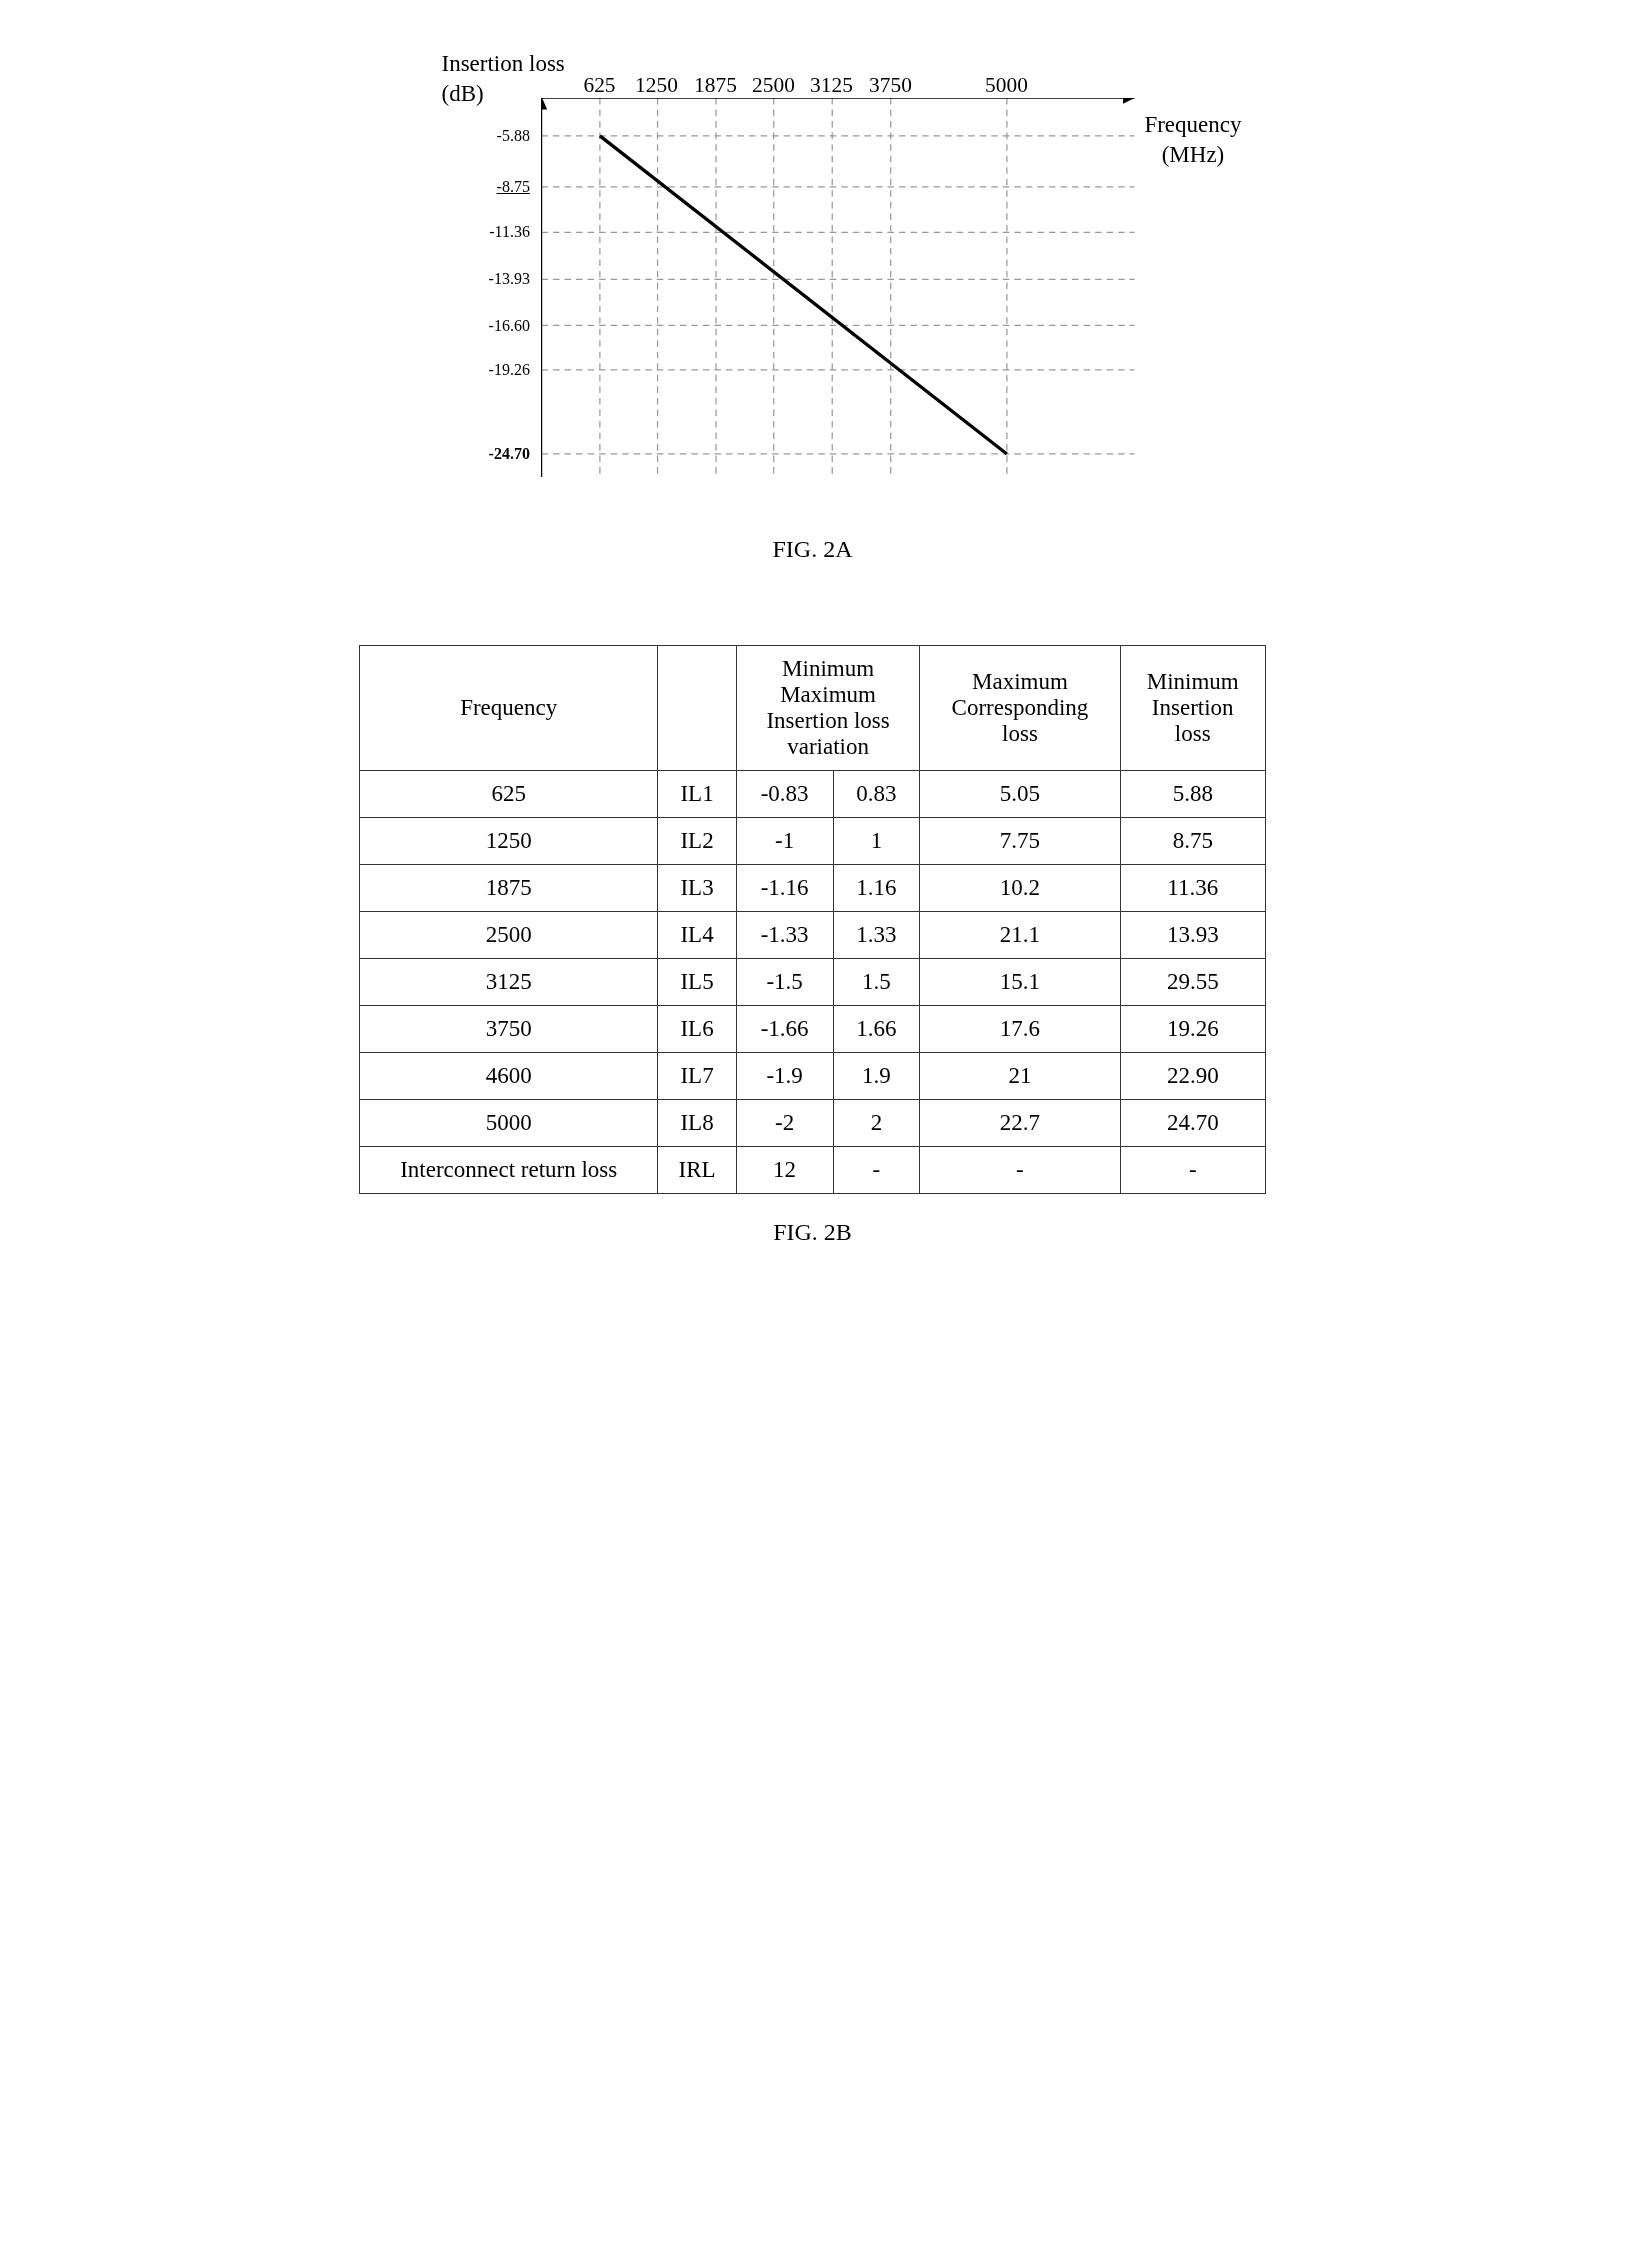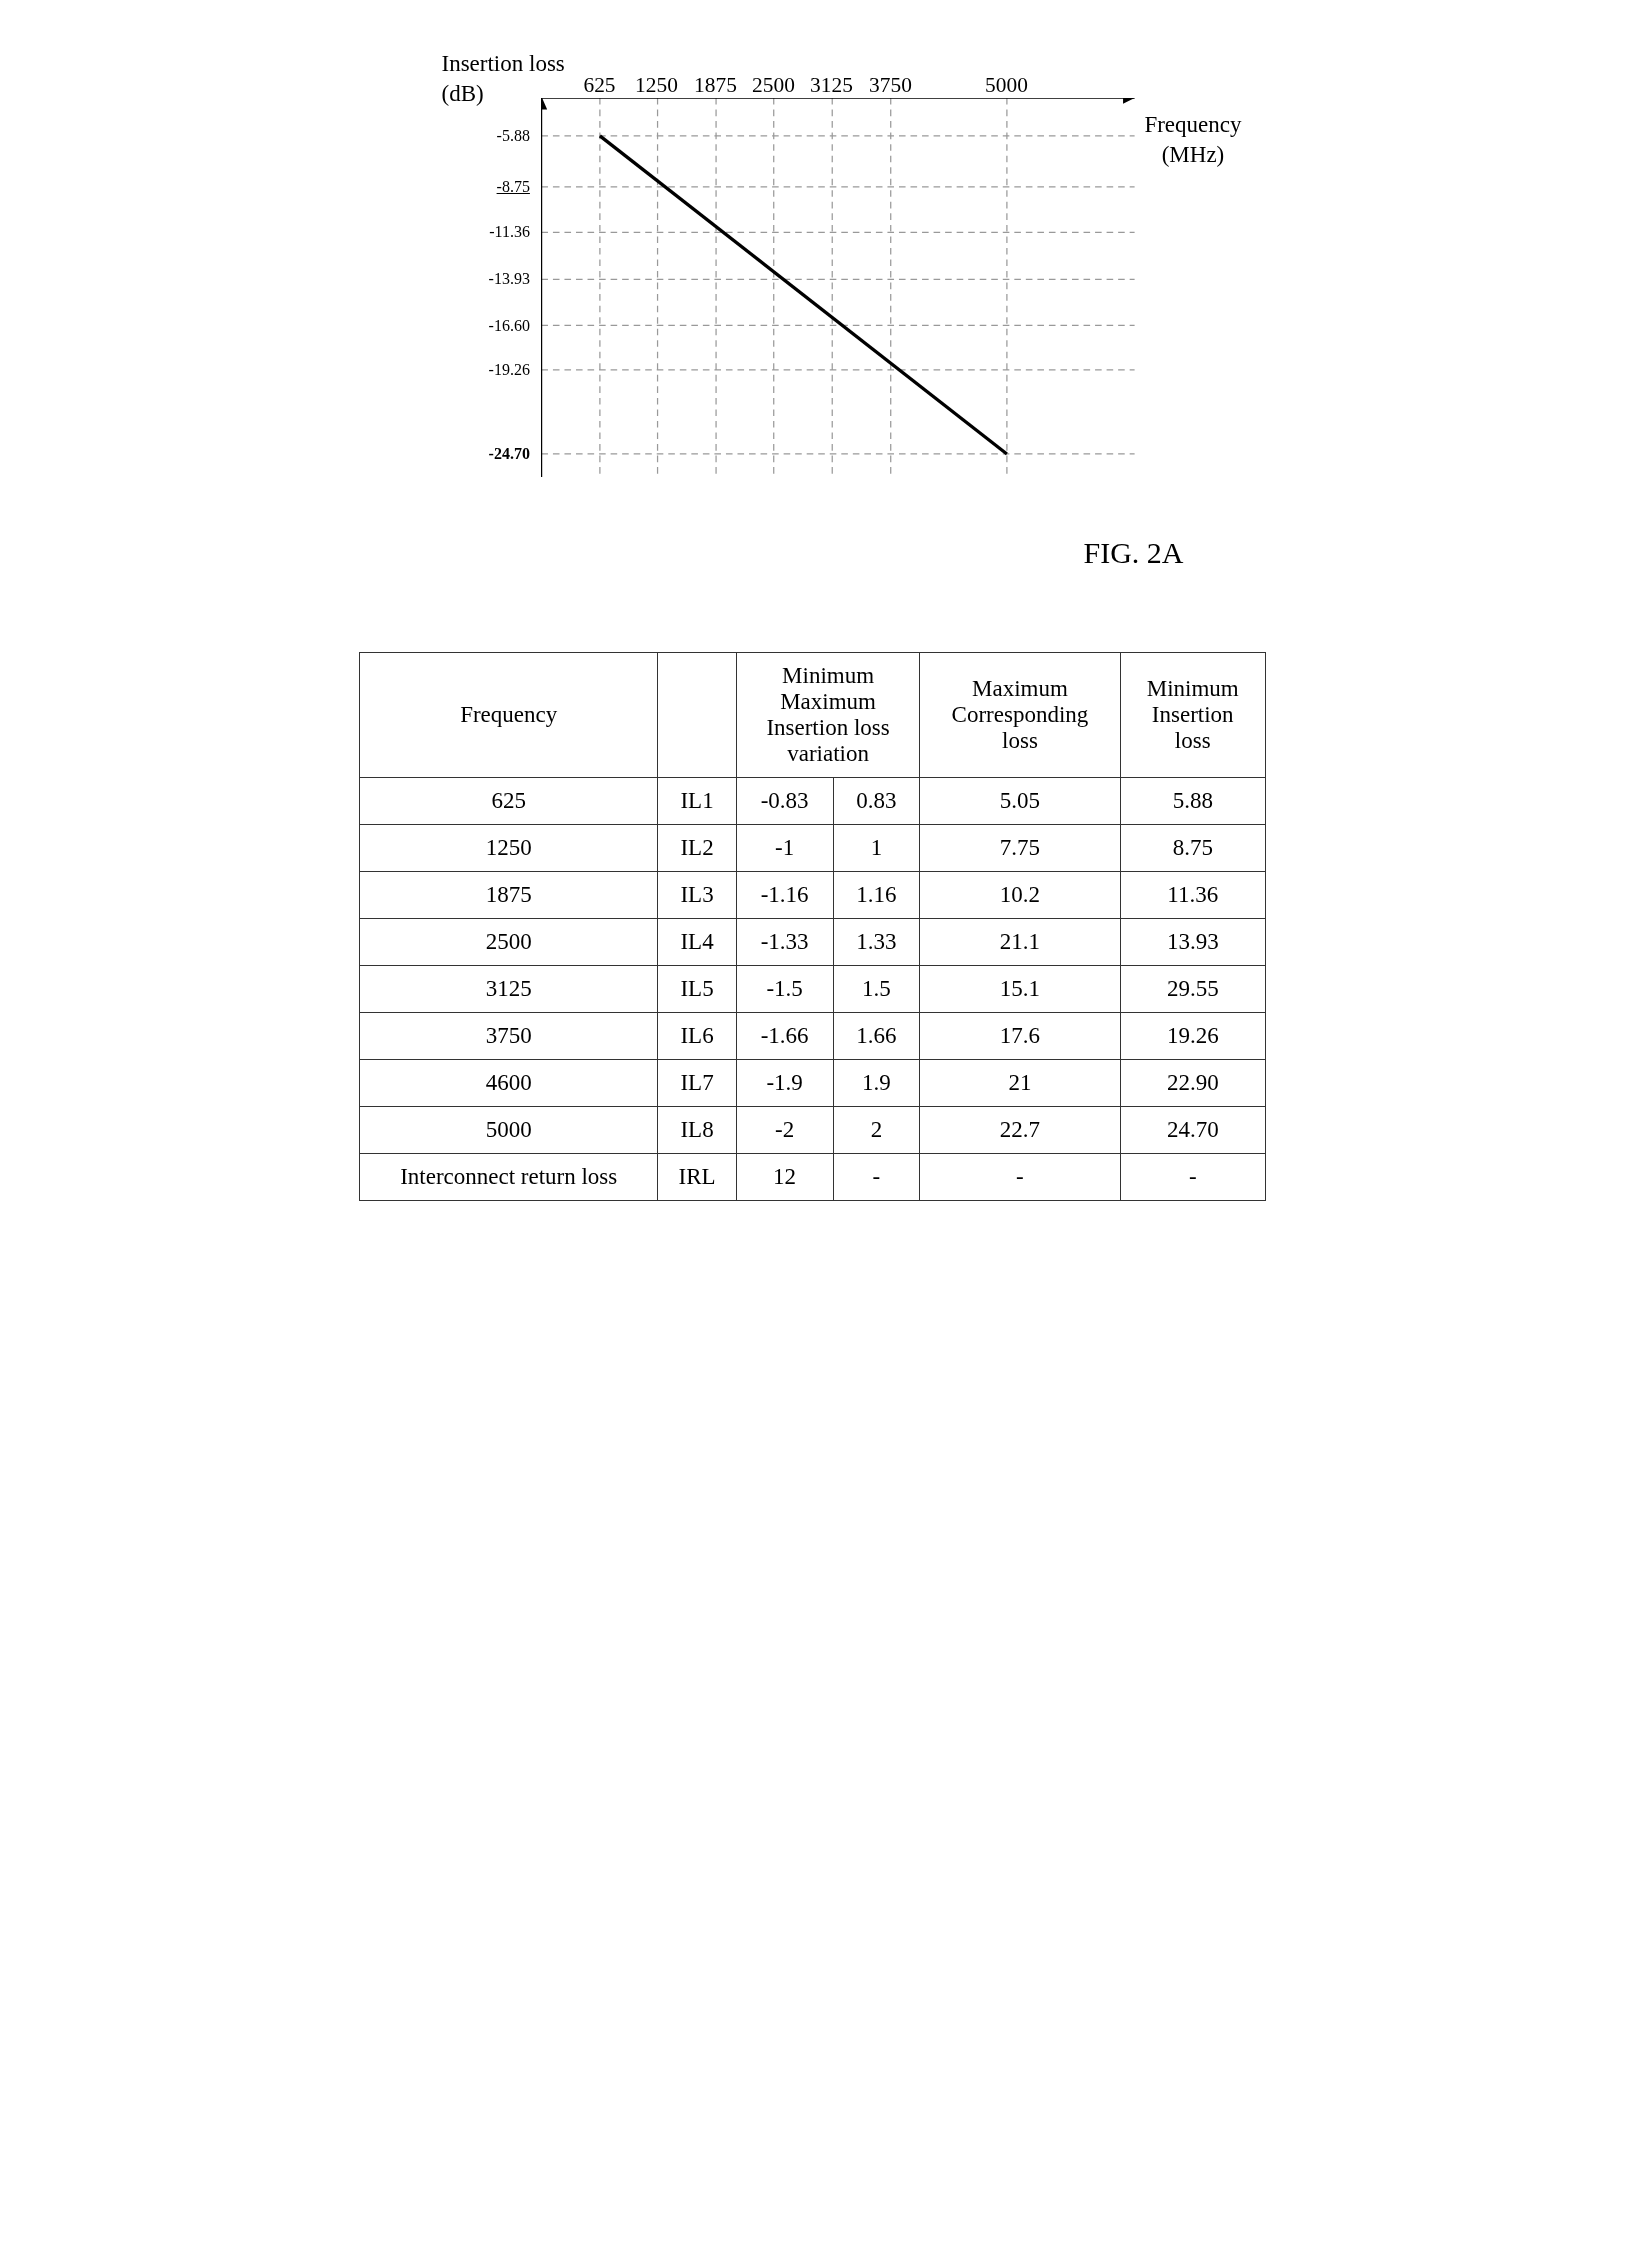--- a/index.html
+++ b/index.html
@@ -77,22 +77,22 @@
 
     .chart-line {
       position: absolute;
       left: 0;
       top: 0;
       width: 594px;
       height: 379px;
     }
 
     .fig-label {
-      text-align: right;
-      font-size: 30px;
+      text-align: center;
+      font-size: 24px;
       margin-top: 25px;
       margin-bottom: 49px;
     }
 
     
     .table-section {
       width: 907px;
       margin-bottom: 33px;
     }
 
@@ -304,14 +304,15 @@
           <td style="">Interconnect return loss</td>
           <td>IRL</td>
           <td>12</td>
           <td>-</td>
           <td>-</td>
           <td>-</td>
         </tr>
       </tbody>
   </table>
 
+  <div class="fig-label">FIG. 2B</div>
 </div>
 
 
 </body></html>

